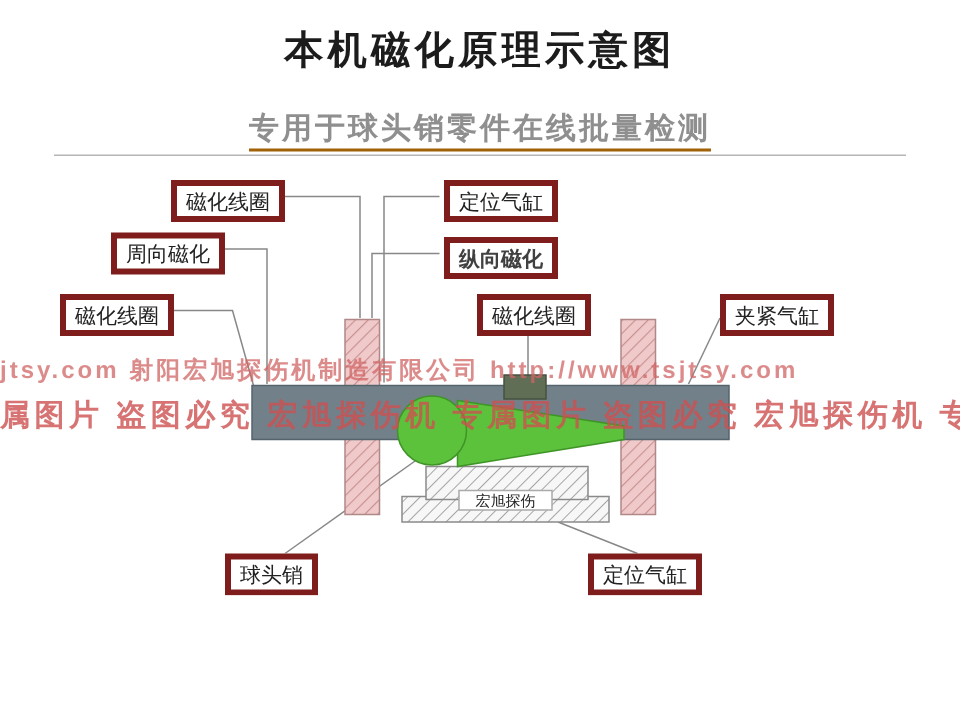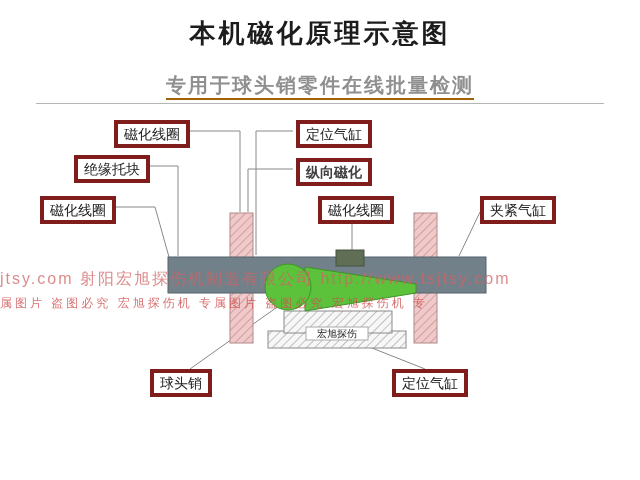--- a/index.html
+++ b/index.html
@@ -9,23 +9,23 @@
          font-size:26px;font-weight:bold;color:#1c1c1c;letter-spacing:3px;}
   .subtitle{position:absolute;left:0;top:72px;width:640px;text-align:center;
             font-size:20px;font-weight:bold;color:#8f8f8f;letter-spacing:2px;}
   .subtitle span{border-bottom:2px solid #a16207;padding-bottom:2px;}
   .hline{position:absolute;left:36px;top:103px;width:568px;height:1px;background:#b5b5b5;}
   .greenline{position:absolute;left:93px;top:436px;width:514px;height:3px;background:#2d9b2d;}
   .lbl{position:absolute;background:#fff;border:4px solid #7f1d1d;color:#222;
        font-size:14px;line-height:16px;padding:2px 6px;white-space:nowrap;z-index:5;}
   .lbl.red{color:#404040;font-weight:bold;}
   .wm{position:absolute;left:0;width:640px;white-space:nowrap;overflow:hidden;
-      font-weight:normal;z-index:6;pointer-events:none;margin-top:32px;}
+      font-weight:bold;z-index:6;pointer-events:none;}
   .wm1{top:237px;font-size:16px;letter-spacing:2px;color:rgba(208,100,100,0.75);}
-  .wm2{top:263px;font-size:12px;letter-spacing:3px;color:rgba(205,80,80,0.8);}
+  .wm2{top:263px;font-size:20px;letter-spacing:3px;color:rgba(205,80,80,0.8);}
   svg{position:absolute;left:0;top:0;z-index:1;}
 </style>
 </head>
 <body>
 
 <div id="page">
 
   <div class="title">本机磁化原理示意图</div>
   <div class="subtitle">
     <span>专用于球头销零件在线批量检测</span>
@@ -67,21 +67,21 @@
     <text x="337" y="337" text-anchor="middle" font-size="10" fill="#222">宏旭探伤</text>
 
     <rect x="336" y="250" width="28" height="16" fill="#5f6e55" stroke="#45523e"></rect>
 
     <polygon points="305,267 416,284 416,293 305,311" fill="#5cc23c" stroke="#3f9427"></polygon>
     <circle cx="288" cy="287" r="23" fill="#5cc23c" stroke="#3f9427"></circle>
   </svg>
 
   <div class="lbl" style="left:114px;top:120px">磁化线圈</div>
   <div class="lbl" style="left:296px;top:120px">定位气缸</div>
-  <div class="lbl" style="left:74px;top:155px">绝缘托块</div>
+  <div class="lbl" style="left:74px;top:155px">周向磁化</div>
   <div class="lbl red" style="left:296px;top:158px">纵向磁化</div>
   <div class="lbl" style="left:40px;top:196px">磁化线圈</div>
   <div class="lbl" style="left:318px;top:196px">磁化线圈</div>
   <div class="lbl" style="left:150px;top:369px">球头销</div>
   <div class="lbl" style="left:480px;top:196px">夹紧气缸</div>
   <div class="lbl" style="left:392px;top:369px">定位气缸</div>
 
   <div class="wm wm1">jtsy.com 射阳宏旭探伤机制造有限公司  http://www.tsjtsy.com</div>
   <div class="wm wm2">属图片 盗图必究 宏旭探伤机 专属图片 盗图必究 宏旭探伤机 专</div>
 

